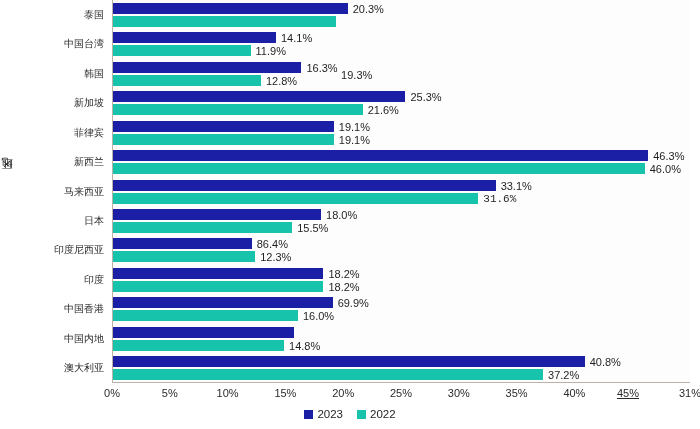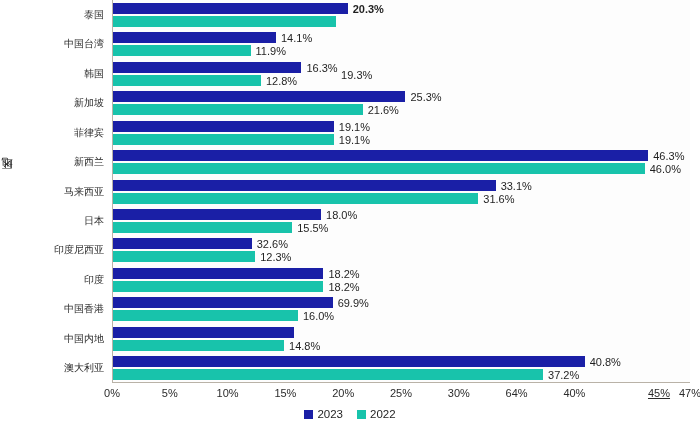--- a/index.html
+++ b/index.html
@@ -166,37 +166,37 @@
       <div class="cat-label" style="top: 303.346px;">中国香港</div>
       <div class="cat-label" style="top: 332.808px;">中国内地</div>
       <div class="cat-label" style="top: 362.269px;">澳大利亚</div>
     </div>
 
   <div id="plot">
     <div id="plot-bg"></div>
     <div class="axis-line-v" style="left:0px;"></div>
     <div class="axis-line-h"></div>
   <div class="bar s2023" style="left: 1px; top: 2.73077px; width: 234.668px; background: rgb(26, 31, 166);"></div>
-      <div class="bar-value" style="left: 240.668px; top: 3.73077px; font-weight: bold;">20.3%</div>
+      <div class="bar-value" style="left: 240.668px; top: 3.73077px;">20.3%</div>
       <div class="bar s2023" style="left: 1px; top: 32.1923px; width: 162.996px; background: rgb(26, 31, 166);"></div>
       <div class="bar-value" style="left: 168.996px; top: 33.1923px;">14.1%</div>
       <div class="bar s2023" style="left: 1px; top: 61.6538px; width: 188.428px; background: rgb(26, 31, 166);"></div>
       <div class="bar-value" style="left: 194.428px; top: 62.6538px;">16.3%</div>
       <div class="bar s2023" style="left: 1px; top: 91.1154px; width: 292.468px; background: rgb(26, 31, 166);"></div>
       <div class="bar-value" style="left: 298.468px; top: 92.1154px;">25.3%</div>
       <div class="bar s2023" style="left: 1px; top: 120.577px; width: 220.796px; background: rgb(26, 31, 166);"></div>
       <div class="bar-value" style="left: 226.796px; top: 121.577px;">19.1%</div>
       <div class="bar s2023" style="left: 1px; top: 150.038px; width: 535.228px; background: rgb(26, 31, 166);"></div>
       <div class="bar-value" style="left: 541.228px; top: 151.038px;">46.3%</div>
       <div class="bar s2023" style="left: 1px; top: 179.5px; width: 382.636px; background: rgb(26, 31, 166);"></div>
       <div class="bar-value" style="left: 388.636px; top: 180.5px;">33.1%</div>
       <div class="bar s2023" style="left: 1px; top: 208.962px; width: 208.08px; background: rgb(26, 31, 166);"></div>
       <div class="bar-value" style="left: 214.08px; top: 209.962px;">18.0%</div>
       <div class="bar s2023" style="left: 1px; top: 238.423px; width: 138.72px; background: rgb(26, 31, 166);"></div>
-      <div class="bar-value" style="left: 144.72px; top: 239.423px;">32.6%</div>
+      <div class="bar-value" style="left: 144.72px; top: 239.423px;">86.4%</div>
       <div class="bar s2023" style="left: 1px; top: 267.885px; width: 210.392px; background: rgb(26, 31, 166);"></div>
       <div class="bar-value" style="left: 216.392px; top: 268.885px;">18.2%</div>
       <div class="bar s2023" style="left: 1px; top: 297.346px; width: 219.64px; background: rgb(26, 31, 166);"></div>
       <div class="bar-value" style="left: 225.64px; top: 298.346px;">69.9%</div>
       <div class="bar s2023" style="left: 1px; top: 326.808px; width: 181.492px; background: rgb(26, 31, 166);"></div>
       <div class="bar-value" style="left: 187.492px; top: 317px; margin-top: 41px;">15.7%</div>
       <div class="bar s2023" style="left: 1px; top: 356.269px; width: 471.648px; background: rgb(26, 31, 166);"></div>
       <div class="bar-value" style="left: 477.648px; top: 357.269px;">40.8%</div>
       <div class="bar s2022" style="left: 1px; top: 15.7308px; width: 223.108px; background: rgb(24, 195, 171);"></div>
       <div class="bar-value" style="left: 229.108px; top: 22px; margin-top: 48px;">19.3%</div>
@@ -204,21 +204,21 @@
       <div class="bar-value" style="left: 143.564px; top: 46.1923px;">11.9%</div>
       <div class="bar s2022" style="left: 1px; top: 74.6538px; width: 147.968px; background: rgb(24, 195, 171);"></div>
       <div class="bar-value" style="left: 153.968px; top: 75.6538px;">12.8%</div>
       <div class="bar s2022" style="left: 1px; top: 104.115px; width: 249.696px; background: rgb(24, 195, 171);"></div>
       <div class="bar-value" style="left: 255.696px; top: 105.115px;">21.6%</div>
       <div class="bar s2022" style="left: 1px; top: 133.577px; width: 220.796px; background: rgb(24, 195, 171);"></div>
       <div class="bar-value" style="left: 226.796px; top: 134.577px;">19.1%</div>
       <div class="bar s2022" style="left: 1px; top: 163.038px; width: 531.76px; background: rgb(24, 195, 171);"></div>
       <div class="bar-value" style="left: 537.76px; top: 164.038px;">46.0%</div>
       <div class="bar s2022" style="left: 1px; top: 192.5px; width: 365.296px; background: rgb(24, 195, 171);"></div>
-      <div class="bar-value" style="left: 371.296px; top: 193.5px;">31.6%</div>
+      <div class="bar-value" style="left: 371.296px; top: 193.5px; font-family: Liberation Mono, monospace;">31.6%</div>
       <div class="bar s2022" style="left: 1px; top: 221.962px; width: 179.18px; background: rgb(24, 195, 171);"></div>
       <div class="bar-value" style="left: 185.18px; top: 222.962px;">15.5%</div>
       <div class="bar s2022" style="left: 1px; top: 251.423px; width: 142.188px; background: rgb(24, 195, 171);"></div>
       <div class="bar-value" style="left: 148.188px; top: 252.423px;">12.3%</div>
       <div class="bar s2022" style="left: 1px; top: 280.885px; width: 210.392px; background: rgb(24, 195, 171);"></div>
       <div class="bar-value" style="left: 216.392px; top: 281.885px;">18.2%</div>
       <div class="bar s2022" style="left: 1px; top: 310.346px; width: 184.96px; background: rgb(24, 195, 171);"></div>
       <div class="bar-value" style="left: 190.96px; top: 311.346px;">16.0%</div>
       <div class="bar s2022" style="left: 1px; top: 339.808px; width: 171.088px; background: rgb(24, 195, 171);"></div>
       <div class="bar-value" style="left: 177.088px; top: 340.808px;">14.8%</div>
@@ -227,24 +227,24 @@
     </div>
 
   <div id="x-ticks">
       <div class="x-tick" style="left: 0px;">0%</div>
       <div class="x-tick" style="left: 57.8px;">5%</div>
       <div class="x-tick" style="left: 115.6px;">10%</div>
       <div class="x-tick" style="left: 173.4px;">15%</div>
       <div class="x-tick" style="left: 231.2px;">20%</div>
       <div class="x-tick" style="left: 289px;">25%</div>
       <div class="x-tick" style="left: 346.8px;">30%</div>
-      <div class="x-tick" style="left: 404.6px;">64%</div>
+      <div class="x-tick" style="left: 404.6px;">35%</div>
       <div class="x-tick" style="left: 462.4px;">40%</div>
-      <div class="x-tick" style="left: 547px; text-decoration: underline;">45%</div>
-      <div class="x-tick" style="left: 578px;">47%</div>
+      <div class="x-tick" style="left: 516px; text-decoration: underline;">45%</div>
+      <div class="x-tick" style="left: 578px;">31%</div>
     </div>
 
   <div id="legend">
       <div class="legend-item">
         <span class="legend-swatch" style="background: rgb(26, 31, 166);"></span>
         <span class="legend-label">2023</span>
       </div>
       <div class="legend-item">
         <span class="legend-swatch" style="background: rgb(24, 195, 171);"></span>
         <span class="legend-label">2022</span>

